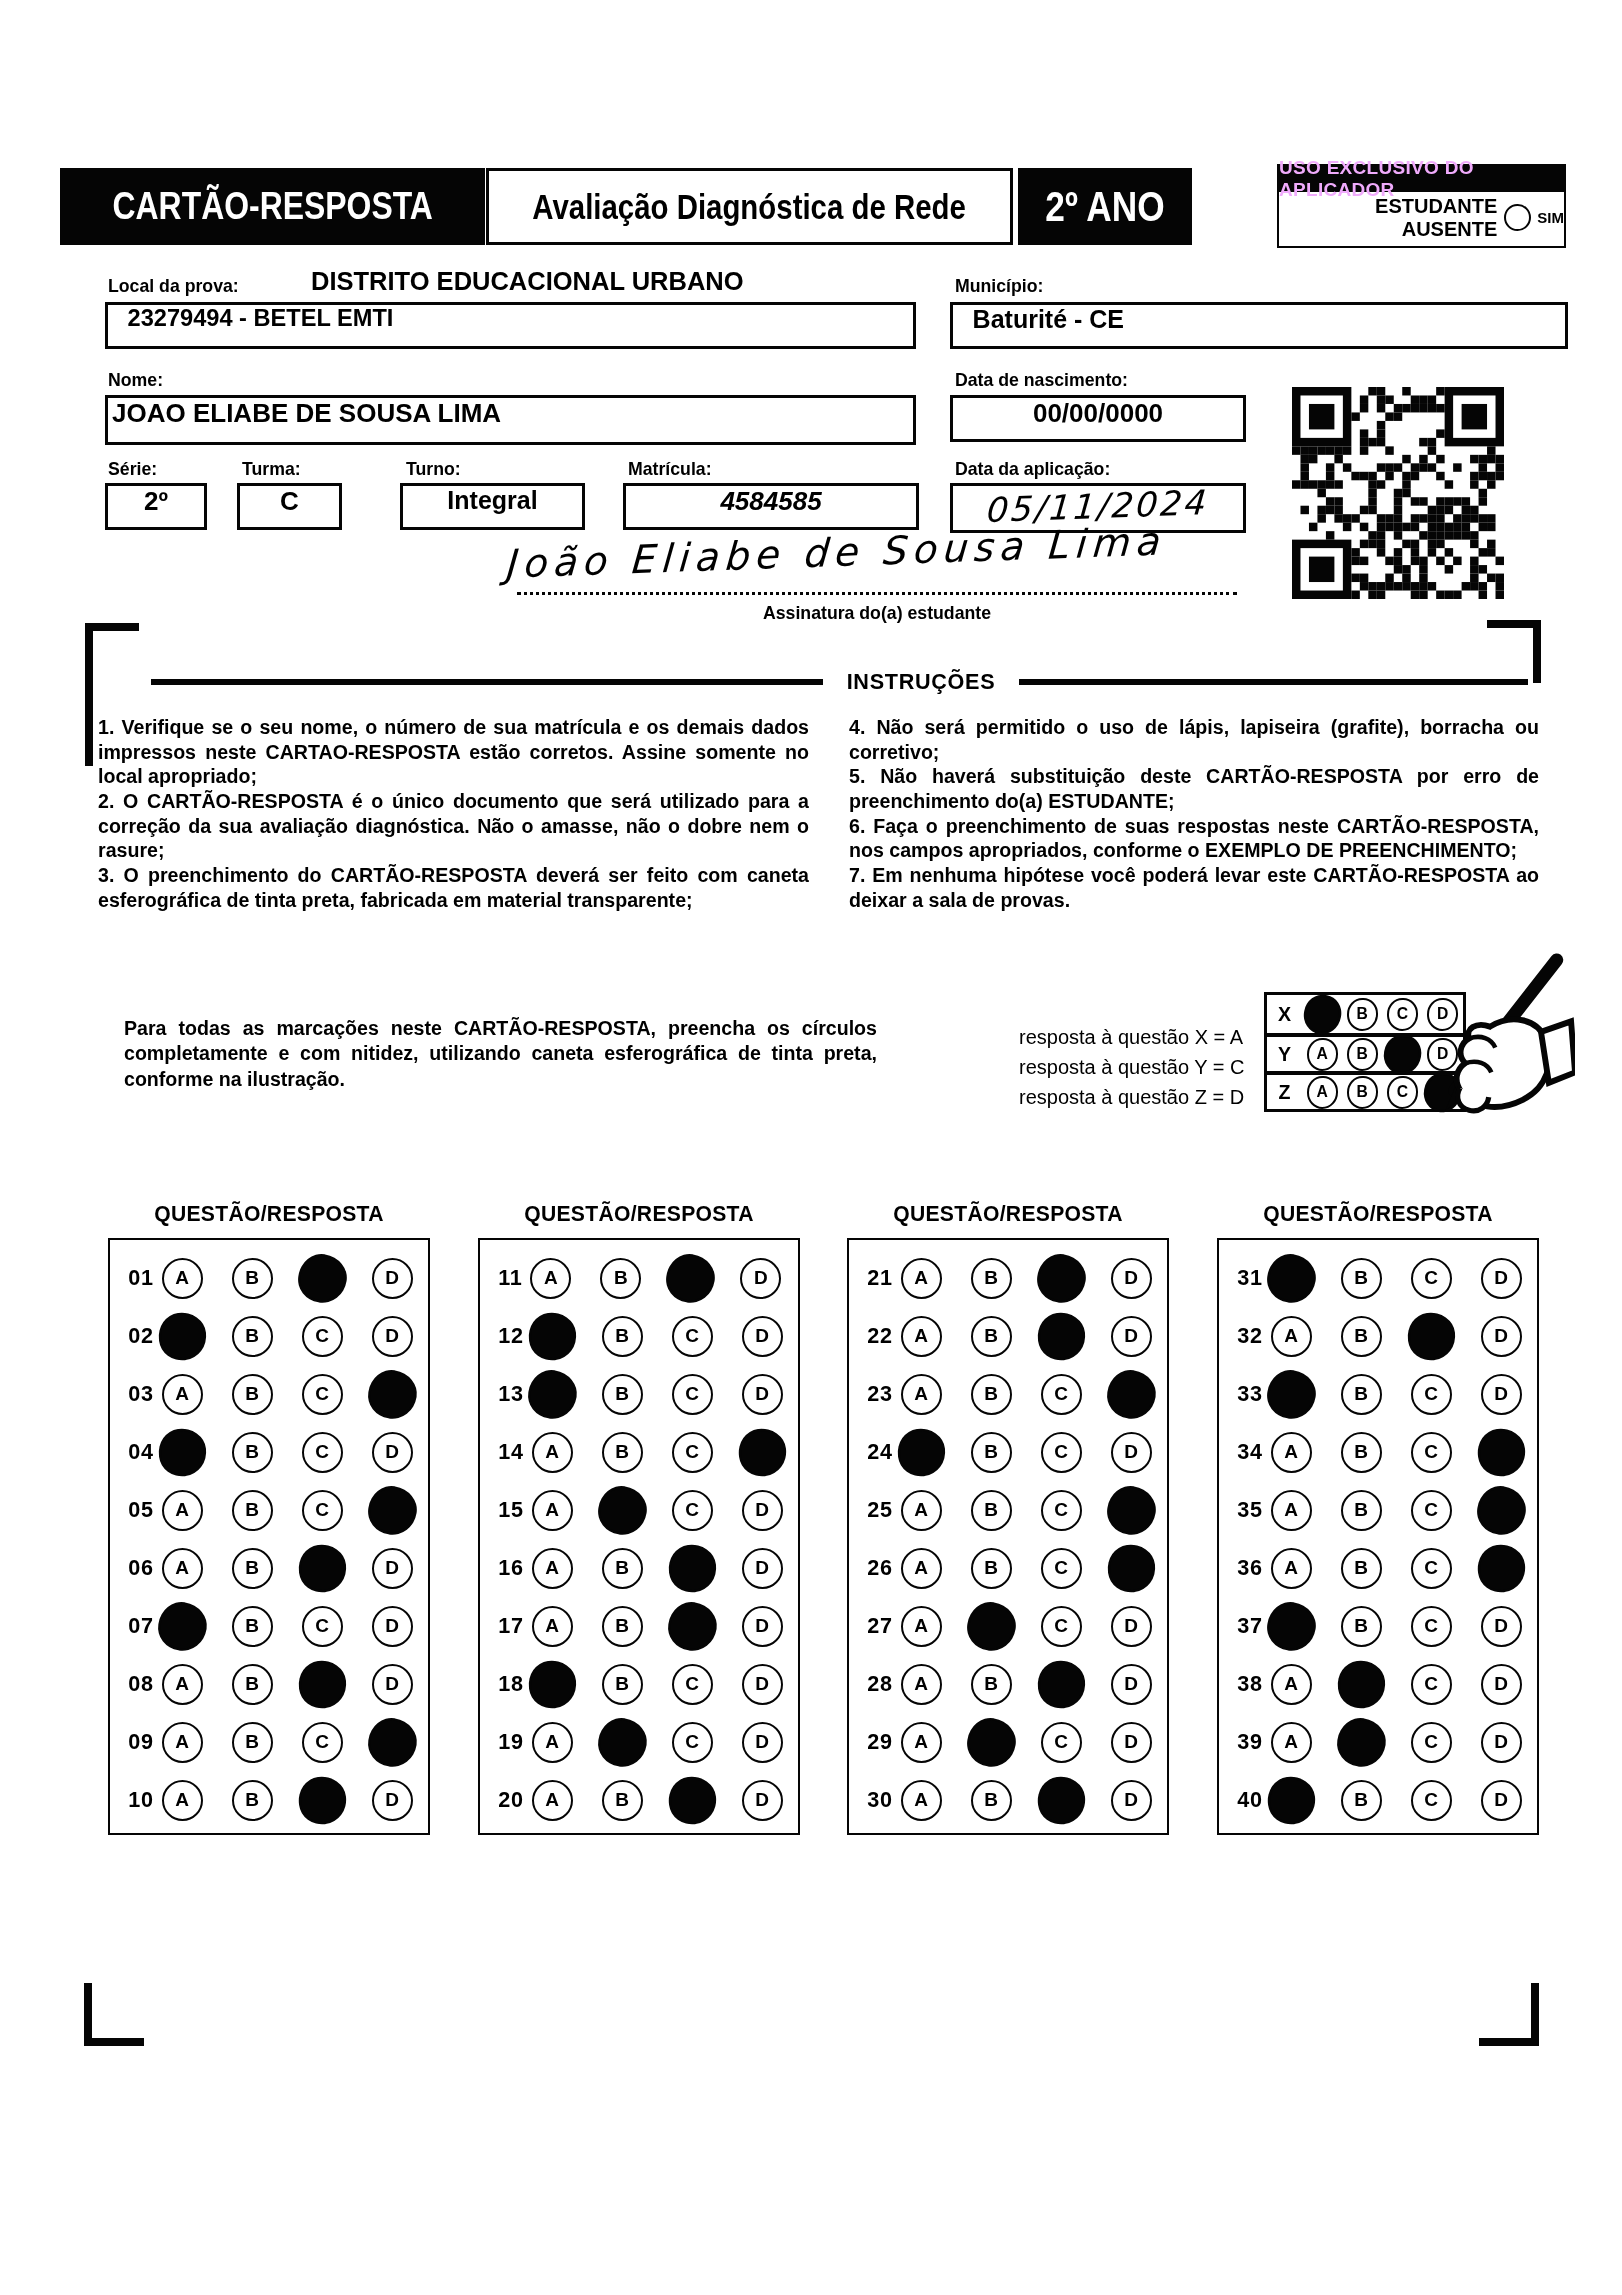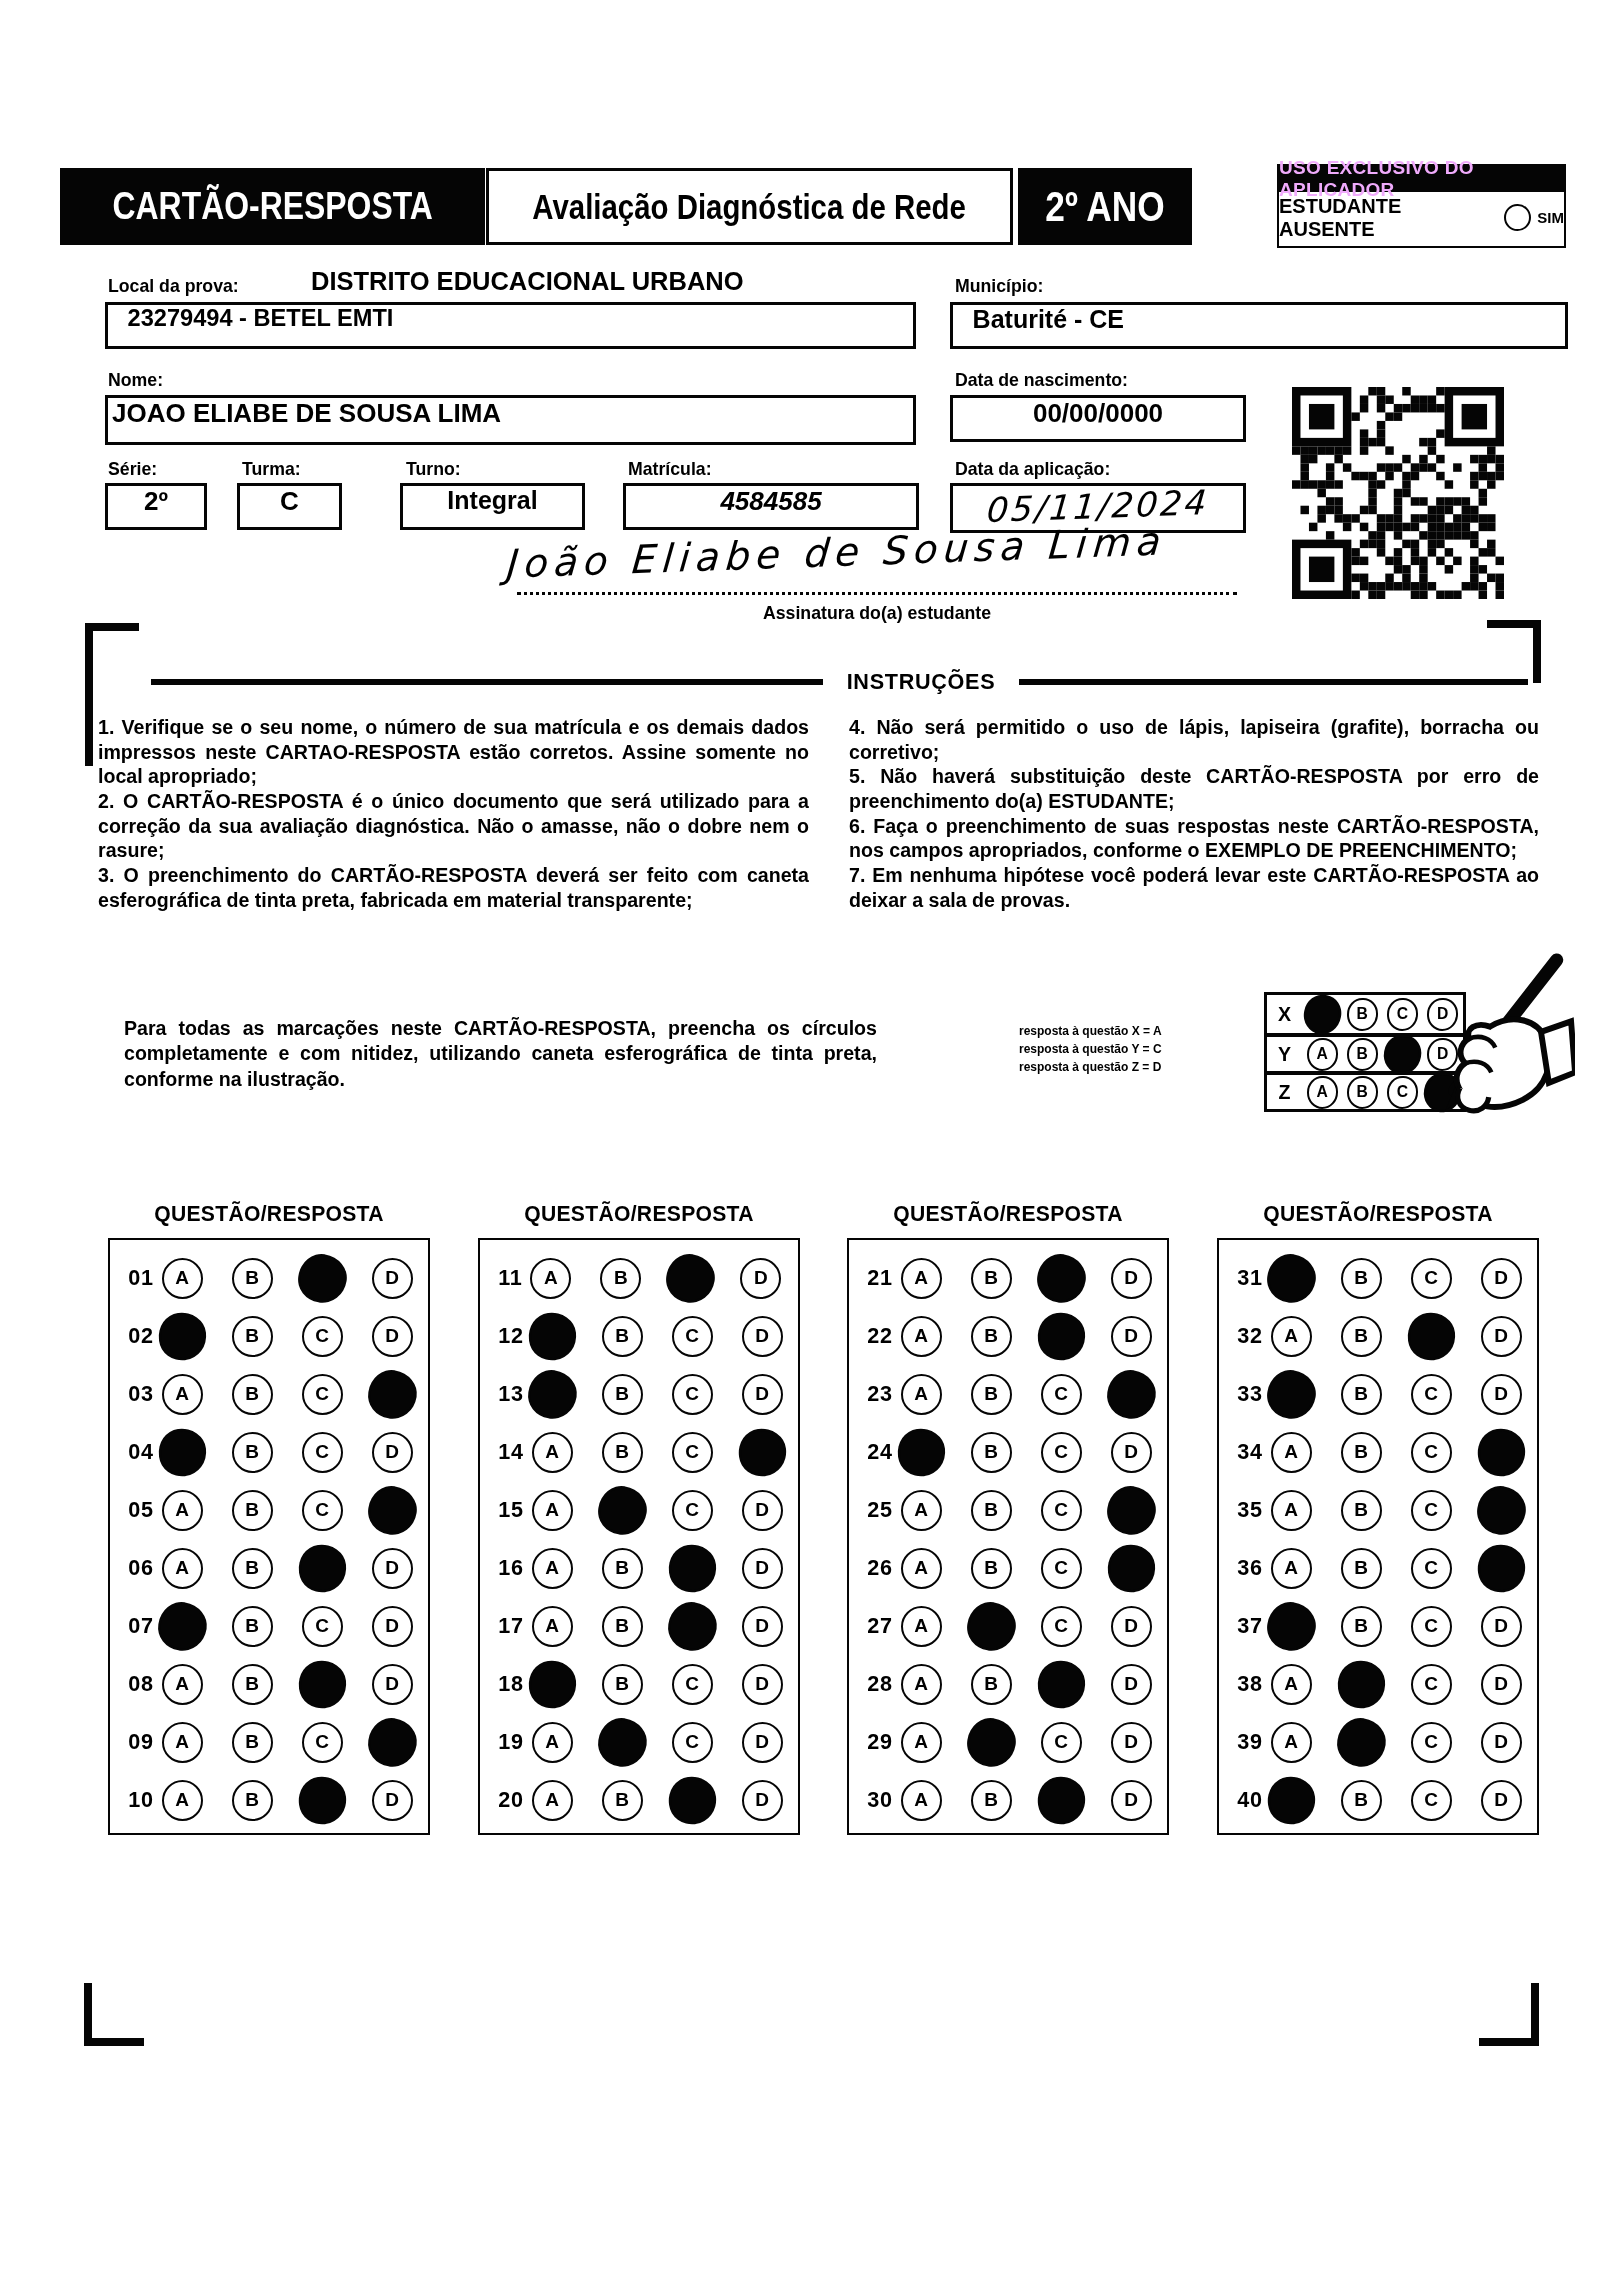--- a/index.html
+++ b/index.html
@@ -35,21 +35,21 @@
   
   .crop { position:absolute; }
 
   
   .instr-divider { position:absolute; display:flex; align-items:center; gap:23.6px; }
   .instr-divider .line { height:5.2px; background:#050505; }
   .instr-title { font-size:21.6px; font-weight:700; letter-spacing:0.7px; }
   .instr-col p { font-size:19.6px; font-weight:700; line-height:1.26; text-align:justify; margin:0; }
 
   .ex-text { font-size:19.6px; font-weight:700; line-height:1.3; text-align:justify; }
-  .legend div { font-size:12px; font-weight:700; line-height:1.5; white-space:nowrap; }
+  .legend div { font-size:20px; font-weight:400; line-height:1.5; white-space:nowrap; }
 
   
   .ex-grid { position:absolute; border:3.9px solid #050505; background:#fff; }
   .ex-row { display:flex; align-items:center; height:38px; }
   .ex-row + .ex-row { border-top:4.6px solid #050505; }
   .ex-label { width:35px; text-align:center; font-weight:700; font-size:19.6px; }
   .ex-bubble { width:31px; height:33px; border:2px solid #050505; border-radius:50% 48% 52% 50%;
                margin:0 4.6px; display:flex; align-items:center; justify-content:center;
                font-size:15.7px; font-weight:700; }
   .ex-bubble.filled { background:#050505; border-color:#050505; transform:scale(1.2) rotate(10deg); }
@@ -77,21 +77,21 @@
   <div class="abs exam-box" style="left:486px; top:168px; width:527px; height:77px;">
     <span class="cond bold" style="font-size:35px;">Avaliação Diagnóstica de Rede</span>
   </div>
   <div class="abs blackbox" style="left:1018px; top:168px; width:174px; height:77px;">
     <span class="cond bold" style="font-size:42px;">2º ANO</span>
   </div>
 
   <div class="abs applicator" style="left:1277px; top:164px; width:289px; height:84px;">
     <div class="bar">USO EXCLUSIVO DO APLICADOR</div>
     <div class="row">
-      <span class="bold" style="font-size:20px;">ESTUDANTE AUSENTE</span>
+      <span class="bold" style="font-size:20px;text-align:right;">ESTUDANTE AUSENTE</span>
       <span class="absent-circle"></span>
       <span class="bold" style="font-size:15px;">SIM</span>
     </div>
   </div>
 
   <span class="flabel" style="left:108px; top:276px;">Local da prova:</span>
   <span class="abs fvalue" style="left:311px; top:267px; font-size:25.5px;">DISTRITO EDUCACIONAL URBANO</span>
 
   <div class="fieldbox" style="left:105px; top:302px; width:811px; height:47px; padding-left:19.6px;">
     <span class="fvalue" style="font-size:23.6px;">23279494 - BETEL EMTI</span>

